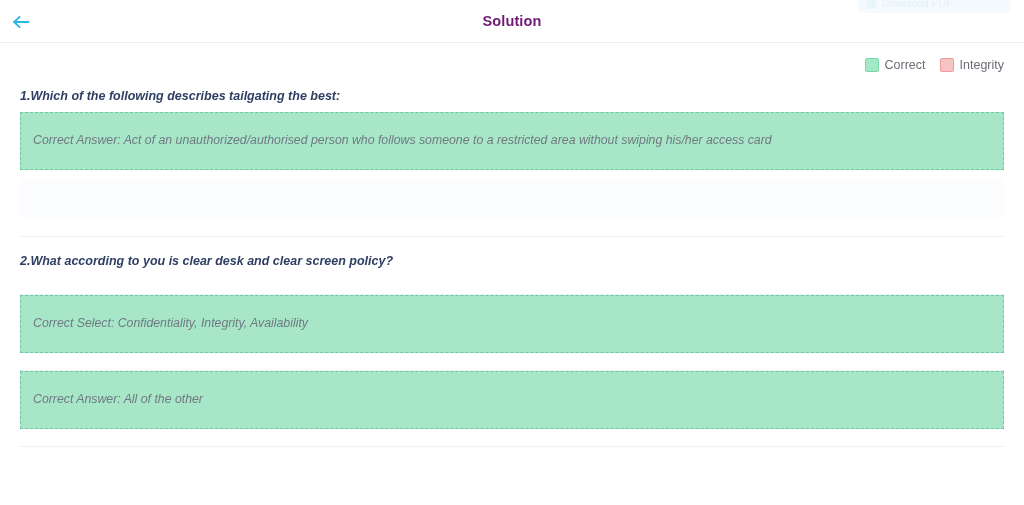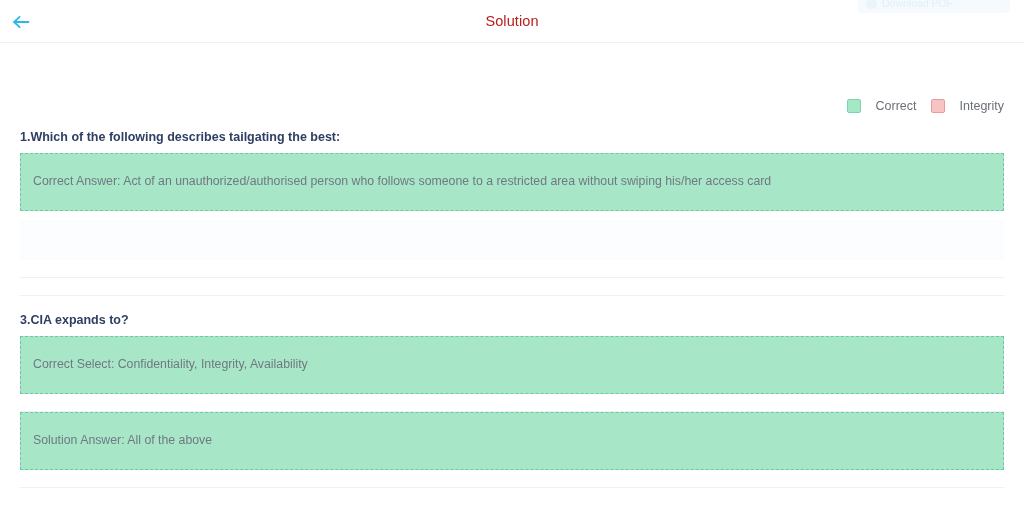--- a/index.html
+++ b/index.html
@@ -39,22 +39,22 @@
     cursor: pointer;
     background: transparent;
     border: none;
     padding: 0;
   }
   .back-btn svg { display: block; }
   .page-title {
     width: 100%;
     text-align: center;
     font-size: 14.5px;
-    font-weight: normal;
-    color: #b91c1c;
+    font-weight: bold;
+    color: #701a75;
     letter-spacing: .1px;
     line-height: 43px;
   }
   
   .ghost-chip {
     position: absolute;
     right: 14px;
     top: -7px;
     width: 152px;
     height: 20px;
@@ -81,39 +81,39 @@
     justify-content: flex-end;
     align-items: center;
     gap: 14px;
     padding: 15px 20px 0 0;
     font-size: 12.5px;
     color: #6b6f76;
   }
   .legend-item {
     display: flex;
     align-items: center;
-    gap: 15px;
-    margin-top: 41px;
+    gap: 6px;
   }
   .swatch {
     width: 12px;
     height: 12px;
     border-radius: 2px;
     display: block;
   }
   .swatch.correct { background: #a5e8c6; border: 1px solid #79d6a9; }
   .swatch.incorrect { background: #f7c4c4; border: 1px solid #ef9a9a; }
 
   
   .content {
     padding: 0;
   }
   .question-block {
     padding: 0 20px;
     box-sizing: border-box;
+    font-style: italic;
   }
   .q-text {
     font-size: 12.5px;
     font-weight: bold;
     color: #2e3f63;
     padding: 16px 0 8px 0;
     line-height: 1.3;
   }
   .answer-row {
     background: #a7e7c8;
@@ -182,33 +182,33 @@
       <span class="answer-text">Correct Answer: Act of an unauthorized/authorised person who follows someone to a restricted area without swiping his/her access card</span>
     </div>
     <div class="spacer-sm"></div>
     <div class="answer-row blank">
       <span class="answer-text"></span>
     </div>
   </div>
   <div class="q-divider"></div>
 
   <div class="question-block">
-  </div>
-  <div class="q-divider"></div>
-
-  <div class="question-block">
     <div class="q-text">
-      <span>3.</span><span>CIA expands to?</span>
-    </div>
+      <span>2.</span><span>What according to you is clear desk and clear screen policy?</span>
+    </div>
+  </div>
+  <div class="q-divider"></div>
+
+  <div class="question-block">
     <div class="answer-row">
       <span class="answer-text">Correct Select: Confidentiality, Integrity, Availability</span>
     </div>
   </div>
   <div class="q-divider"></div>
 
   <div class="question-block">
     <div class="answer-row">
-      <span class="answer-text">Solution Answer: All of the above</span>
+      <span class="answer-text">Correct Answer: All of the other</span>
     </div>
   </div>
   <div class="q-divider"></div>
 
 </div>
 
 </body></html>

